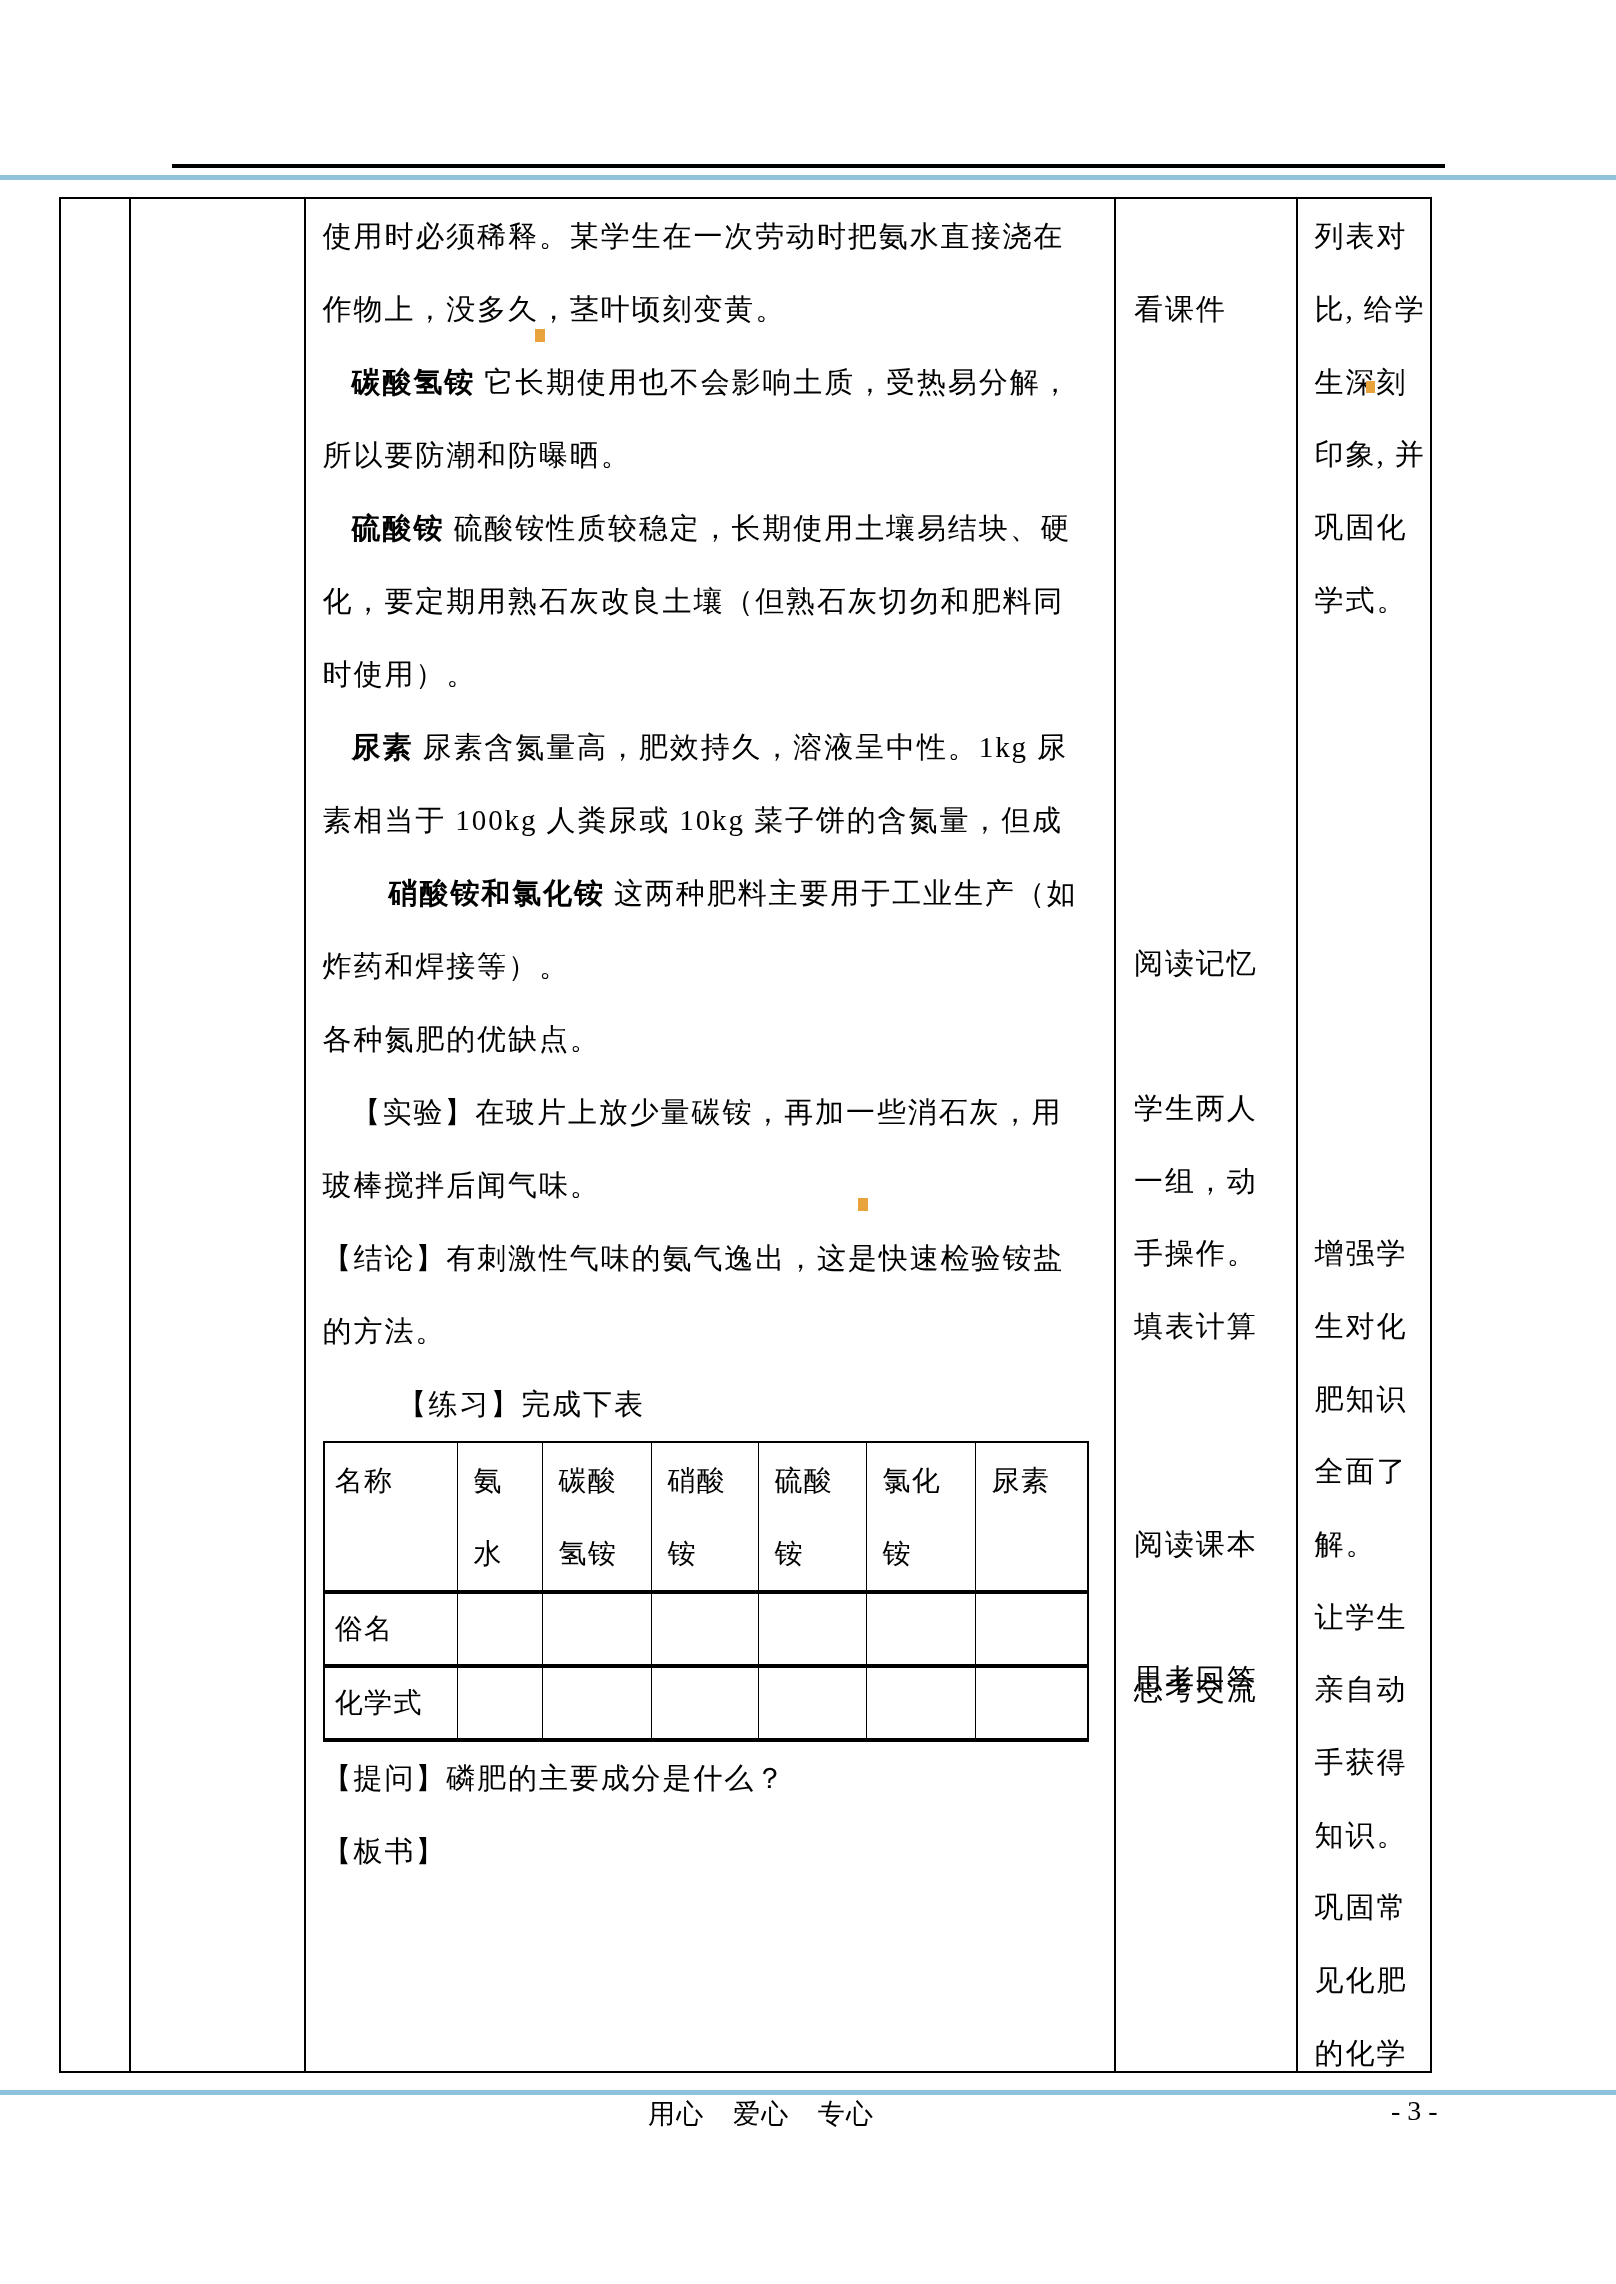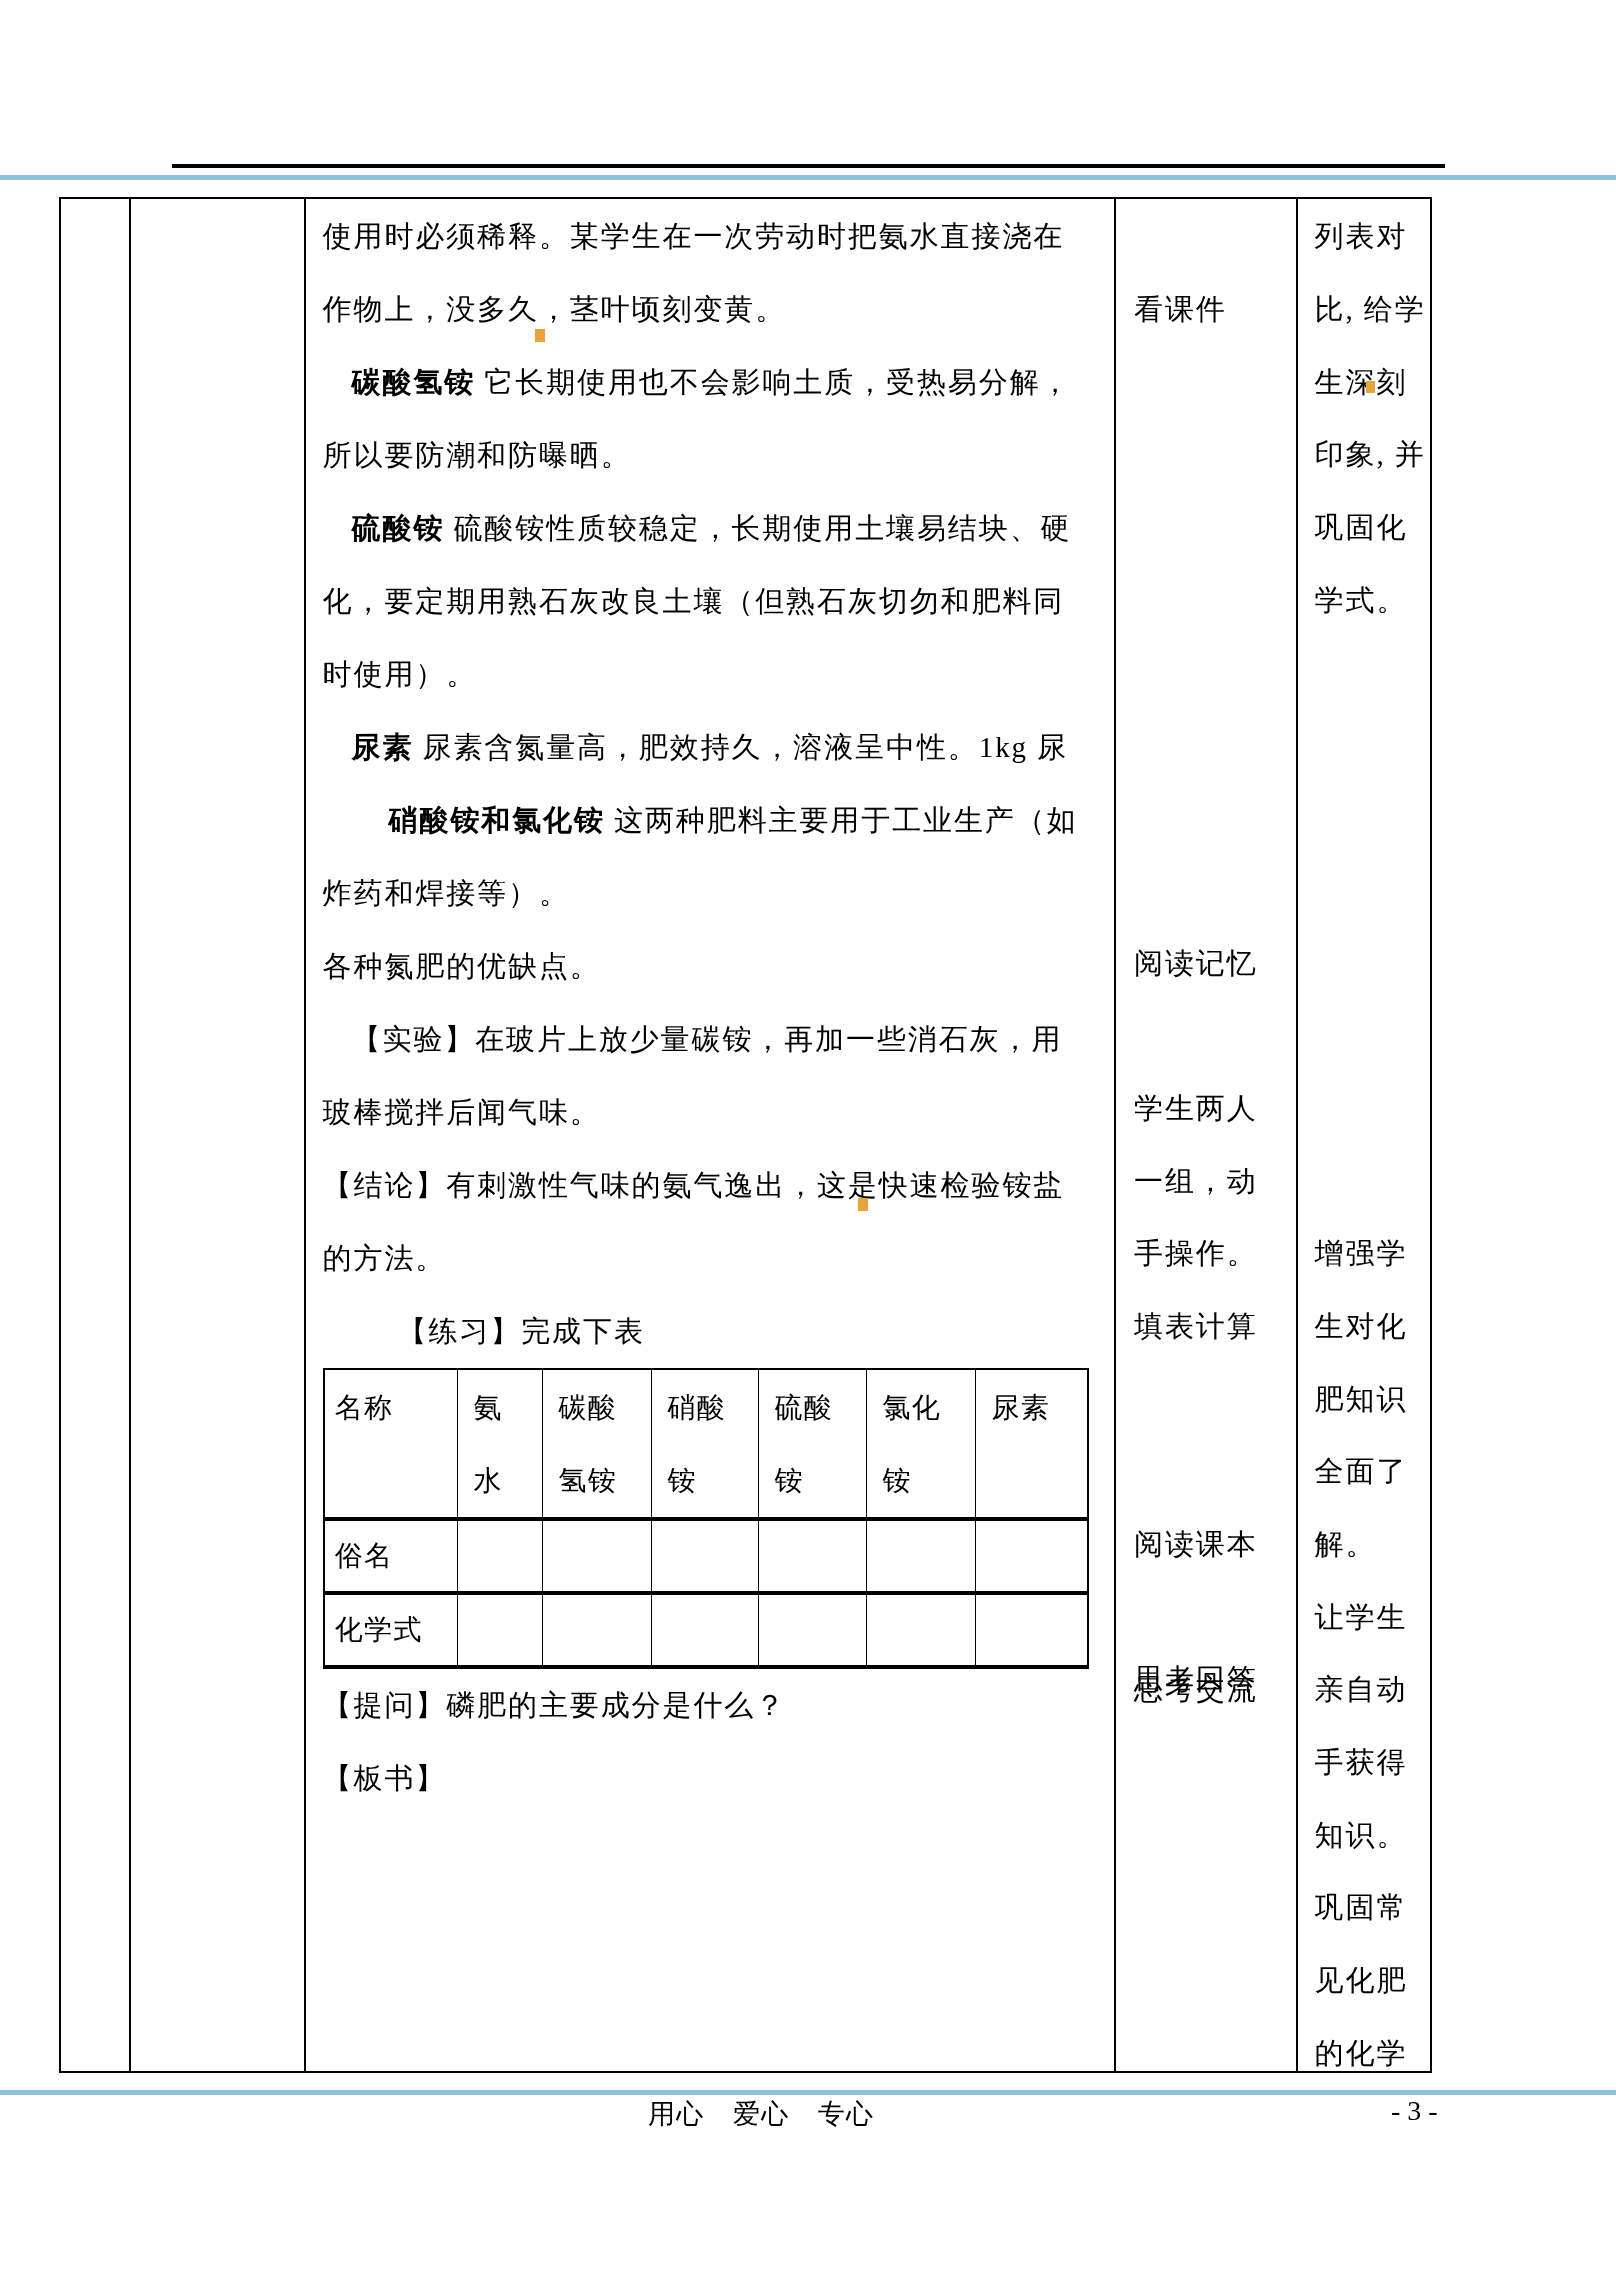--- a/index.html
+++ b/index.html
@@ -105,20 +105,21 @@
 
     <div class="ocol c3">
       <div class="tline"><span>使用时必须稀释。某学生在一次劳动时把氨水直接浇在</span></div>
       <div class="tline"><span>作物上，没多久，茎叶顷刻变黄。</span></div>
       <div class="tline ind1"><span class="term">碳酸氢铵</span><span> 它长期使用也不会影响土质，受热易分解，</span></div>
       <div class="tline"><span>所以要防潮和防曝晒。</span></div>
       <div class="tline ind1"><span class="term">硫酸铵</span><span> 硫酸铵性质较稳定，长期使用土壤易结块、硬</span></div>
       <div class="tline"><span>化，要定期用熟石灰改良土壤（但熟石灰切勿和肥料同</span></div>
       <div class="tline"><span>时使用）。</span></div>
       <div class="tline ind1"><span class="term">尿素</span><span> 尿素含氮量高，肥效持久，溶液呈中性。1kg 尿</span></div>
+      <div class="tline"><span>素相当于 100kg 人粪尿或 10kg 菜子饼的含氮量，但成</span></div>
       <div class="tline ind2"><span class="term">硝酸铵和氯化铵</span><span> 这两种肥料主要用于工业生产（如</span></div>
       <div class="tline"><span>炸药和焊接等）。</span></div>
       <div class="tline"><span>各种氮肥的优缺点。</span></div>
       <div class="tline ind1"><span>【实验】在玻片上放少量碳铵，再加一些消石灰，用</span></div>
       <div class="tline"><span>玻棒搅拌后闻气味。</span></div>
       <div class="tline"><span>【结论】有刺激性气味的氨气逸出，这是快速检验铵盐</span></div>
       <div class="tline"><span>的方法。</span></div>
       <div class="tline ind3"><span>【练习】完成下表</span></div>
 
       <table class="ptable">

